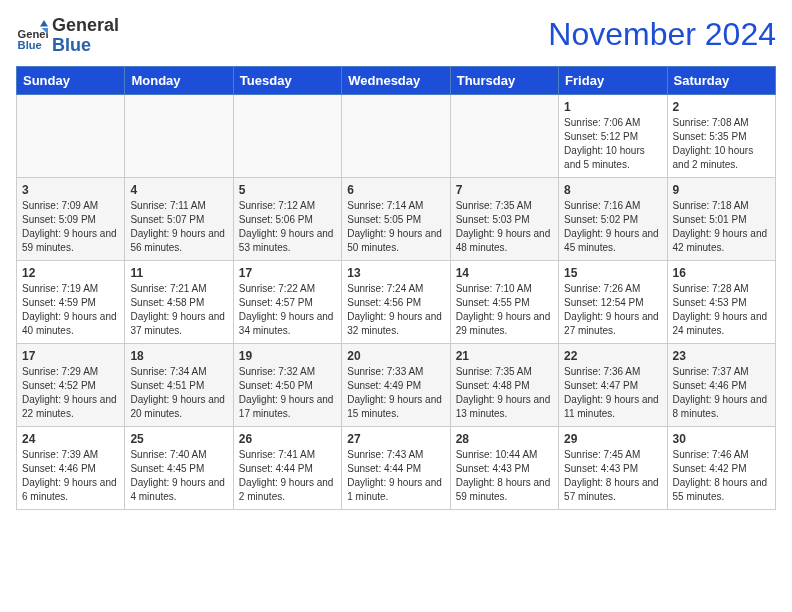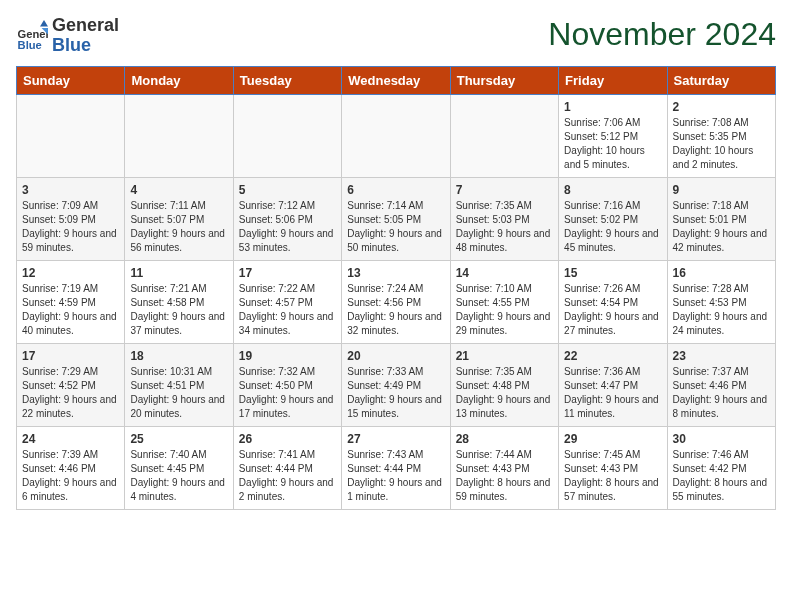--- a/index.html
+++ b/index.html
@@ -31,33 +31,33 @@
     .logo-icon {
       width: 32px;
       height: 32px;
     }
     .title-area {
       text-align: right;
     }
     .month-title {
       font-size: 32px;
       font-weight: normal;
-      color: #14532d;
+      color: #1d4ed8;
     }
     .location {
       font-size: 15px;
       color: #555;
     }
     table {
       width: 100%;
       border-collapse: collapse;
       table-layout: fixed;
     }
     thead tr th {
-      background: #c2410c;
+      background: #1d4ed8;
       color: #fff;
       text-align: left;
       padding: 6px 6px;
       font-size: 13px;
       font-weight: bold;
       border: 1px solid #4a7dc4;
     }
     tbody tr td {
       vertical-align: top;
       border: 1px solid #ccc;
@@ -209,40 +209,40 @@
         </td>
         <td>
           <span class="day-num">14</span>
           <div class="day-info">Sunrise: 7:10 AM
 Sunset: 4:55 PM
 Daylight: 9 hours and 29 minutes.</div>
         </td>
         <td>
           <span class="day-num">15</span>
           <div class="day-info">Sunrise: 7:26 AM
-Sunset: 4:54 PM
+Sunset: 12:54 PM
 Daylight: 9 hours and 27 minutes.</div>
         </td>
         <td>
           <span class="day-num">16</span>
           <div class="day-info">Sunrise: 7:28 AM
 Sunset: 4:53 PM
 Daylight: 9 hours and 24 minutes.</div>
         </td>
       </tr>
       <tr>
         <td>
           <span class="day-num">17</span>
           <div class="day-info">Sunrise: 7:29 AM
 Sunset: 4:52 PM
 Daylight: 9 hours and 22 minutes.</div>
         </td>
         <td>
           <span class="day-num">18</span>
-          <div class="day-info">Sunrise: 10:31 AM
+          <div class="day-info">Sunrise: 7:34 AM
 Sunset: 4:51 PM
 Daylight: 9 hours and 20 minutes.</div>
         </td>
         <td>
           <span class="day-num">19</span>
           <div class="day-info">Sunrise: 7:32 AM
 Sunset: 4:50 PM
 Daylight: 9 hours and 17 minutes.</div>
         </td>
         <td>
@@ -290,21 +290,21 @@
 Daylight: 9 hours and 2 minutes.</div>
         </td>
         <td>
           <span class="day-num">27</span>
           <div class="day-info">Sunrise: 7:43 AM
 Sunset: 4:44 PM
 Daylight: 9 hours and 1 minute.</div>
         </td>
         <td>
           <span class="day-num">28</span>
-          <div class="day-info">Sunrise: 7:44 AM
+          <div class="day-info">Sunrise: 10:44 AM
 Sunset: 4:43 PM
 Daylight: 8 hours and 59 minutes.</div>
         </td>
         <td>
           <span class="day-num">29</span>
           <div class="day-info">Sunrise: 7:45 AM
 Sunset: 4:43 PM
 Daylight: 8 hours and 57 minutes.</div>
         </td>
         <td>

